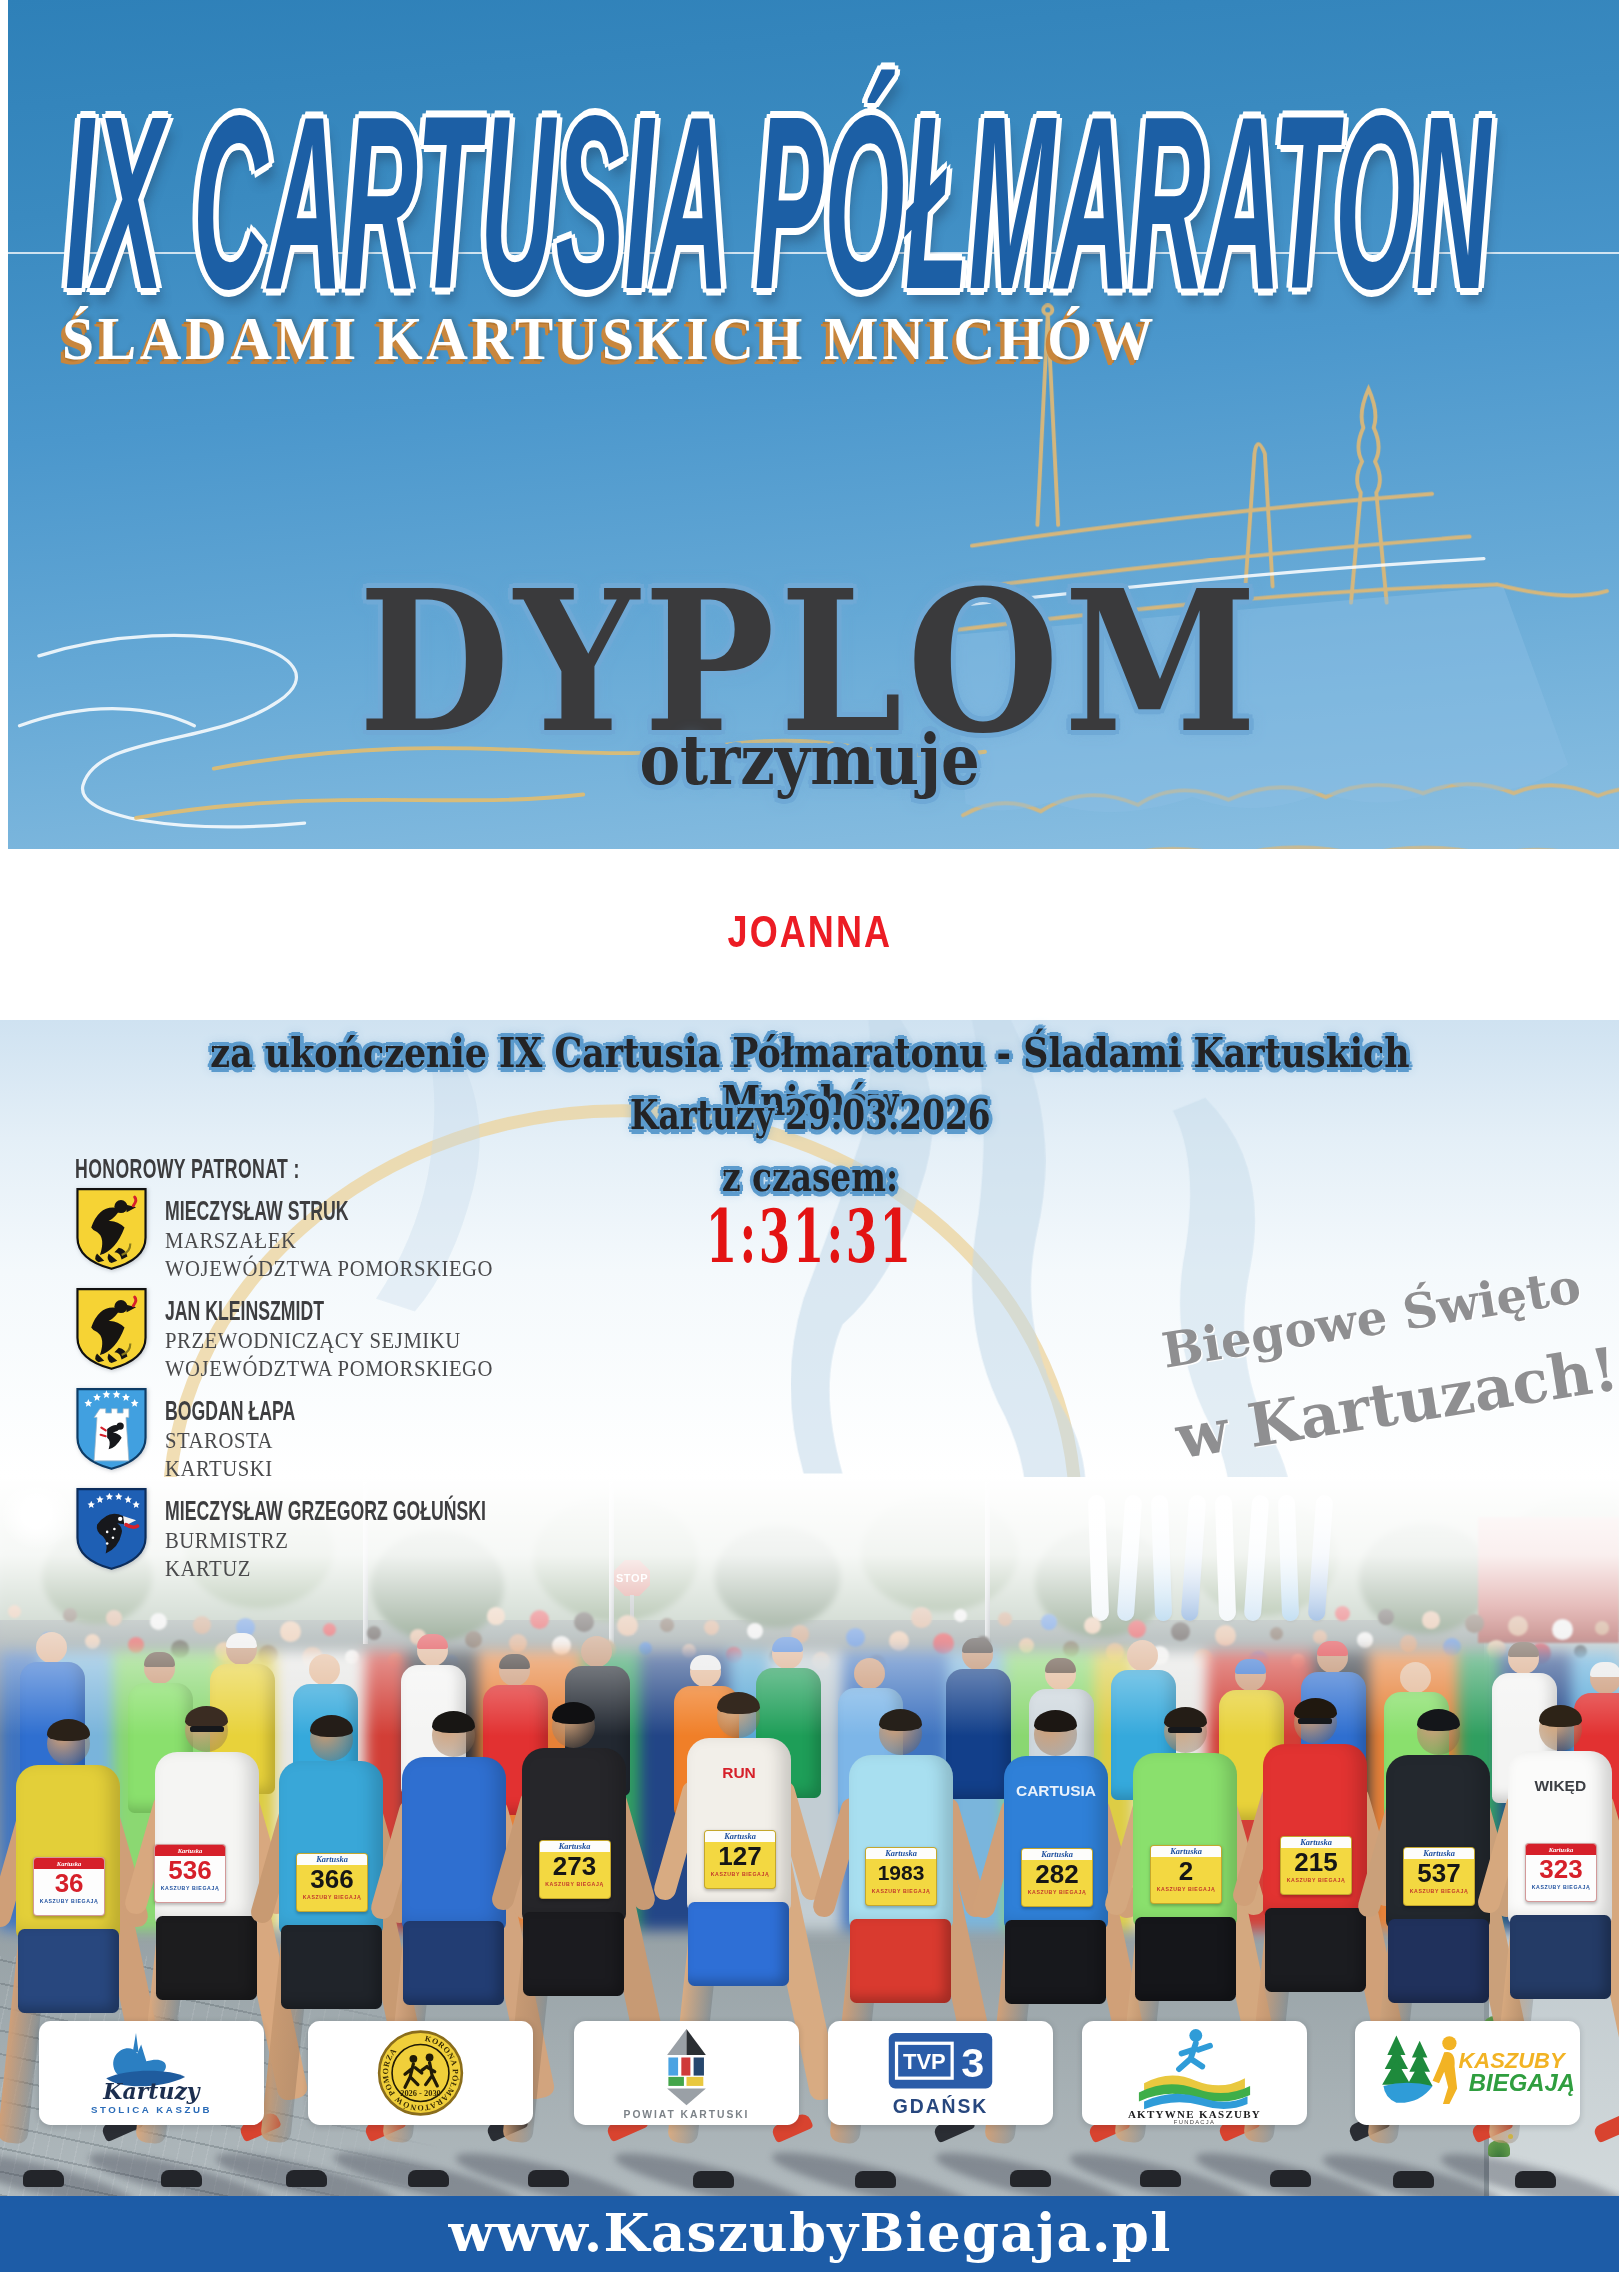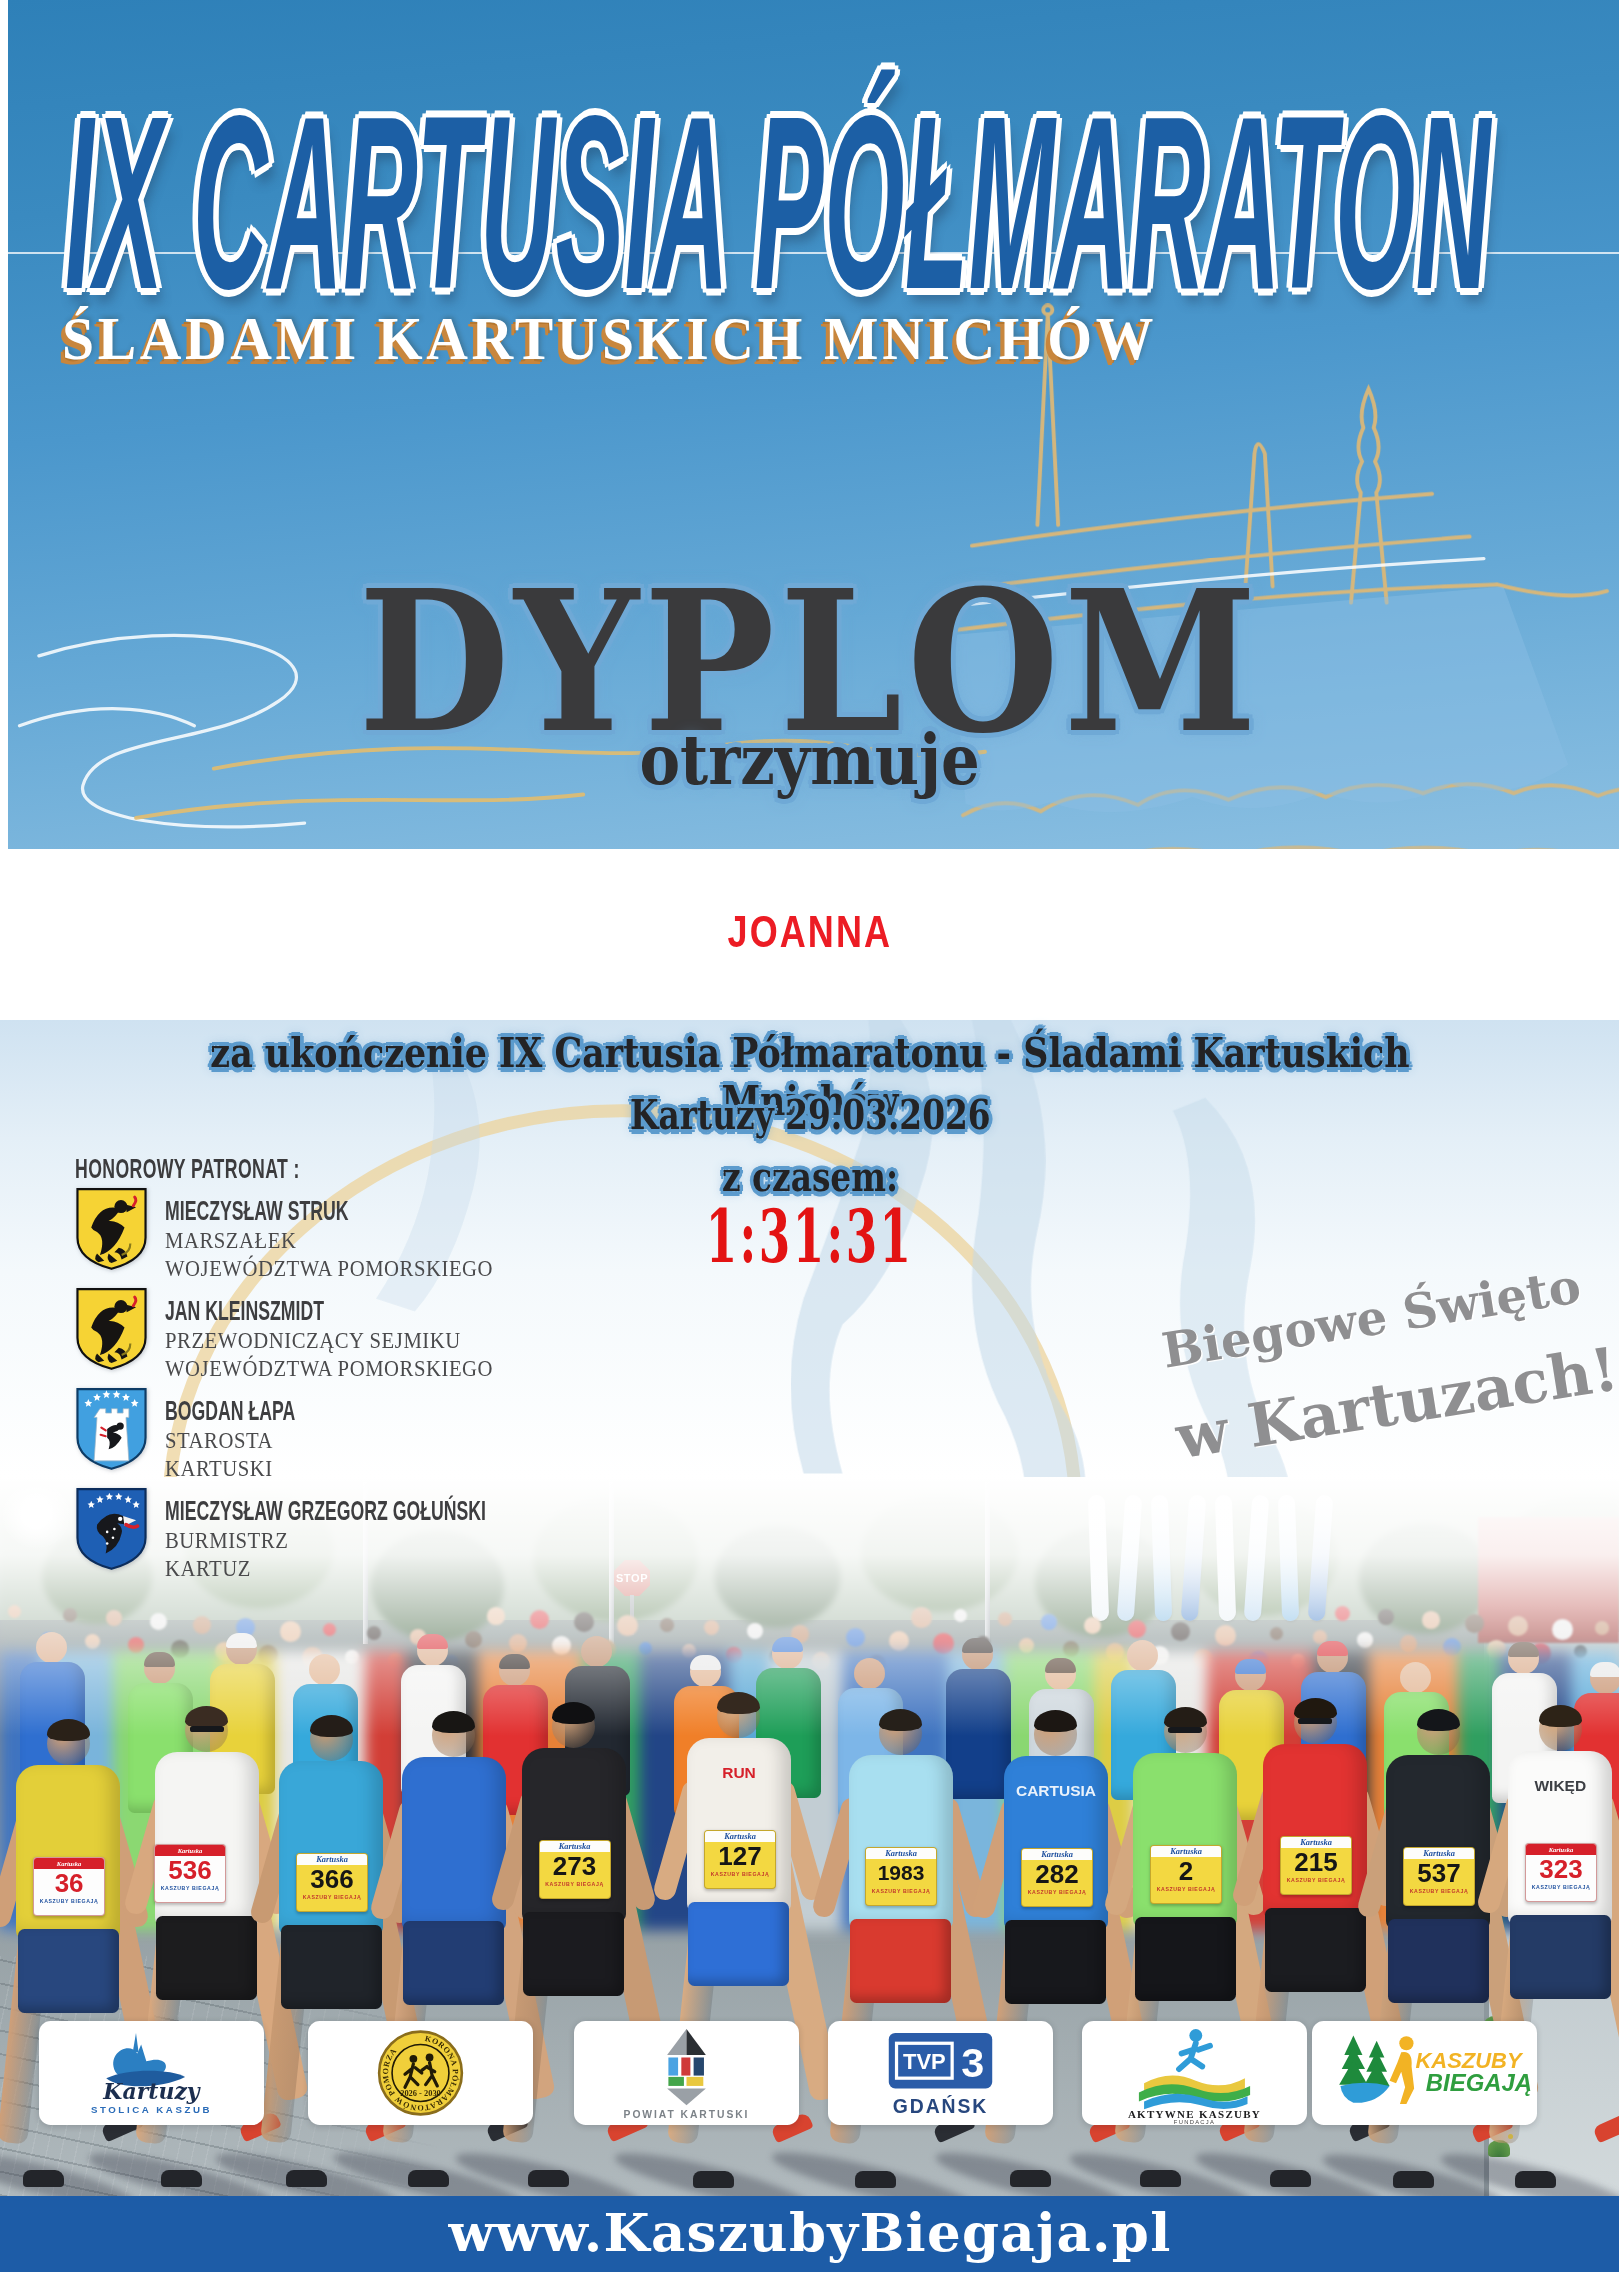--- a/index.html
+++ b/index.html
@@ -832,21 +832,21 @@
           <path d="M176,34 L168,58 L150,74 M168,58 L186,70 M172,44 L154,50 M180,44 L198,38"></path>
         </g>
         <path d="M96,96 Q136,74 176,92 Q216,108 252,88 L252,104 Q216,122 176,106 Q136,92 96,110 Z" fill="#e9c83f"></path>
         <path d="M88,110 Q132,88 176,104 Q220,120 260,100 L260,114 Q220,132 176,118 Q132,104 88,124 Z" fill="#3fae49"></path>
         <path d="M96,124 Q140,104 184,118 Q224,132 256,116 L256,128 Q224,142 184,130 Q144,118 96,136 Z" fill="#2f9cd8"></path>
         <text x="174" y="150" text-anchor="middle" font-family="Liberation Serif,serif" font-weight="700" font-size="17" letter-spacing="2" fill="#1d1d1f">AKTYWNE KASZUBY</text>
         <text x="174" y="159" text-anchor="middle" font-family="Liberation Sans,sans-serif" font-size="9" letter-spacing="2" fill="#444">FUNDACJA</text>
       </svg>
     </div>
 
-    <div class="card" style="left:1312px">
+    <div class="card" style="left:1355px">
       <svg viewBox="0 0 348 160" width="225" height="104">
         <g fill="#1e8a3c">
           <polygon points="64,22 50,52 78,52"></polygon>
             <polygon points="64,40 46,74 82,74"></polygon>
             <polygon points="64,60 42,98 86,98"></polygon>
           <polygon points="100,30 88,56 112,56"></polygon>
             <polygon points="100,46 84,78 116,78"></polygon>
             <polygon points="100,64 80,100 120,100"></polygon>
         </g>
         <path d="M44,100 Q80,90 120,100 Q100,128 64,126 Q46,118 44,100 Z" fill="#2f9cd8"></path>

